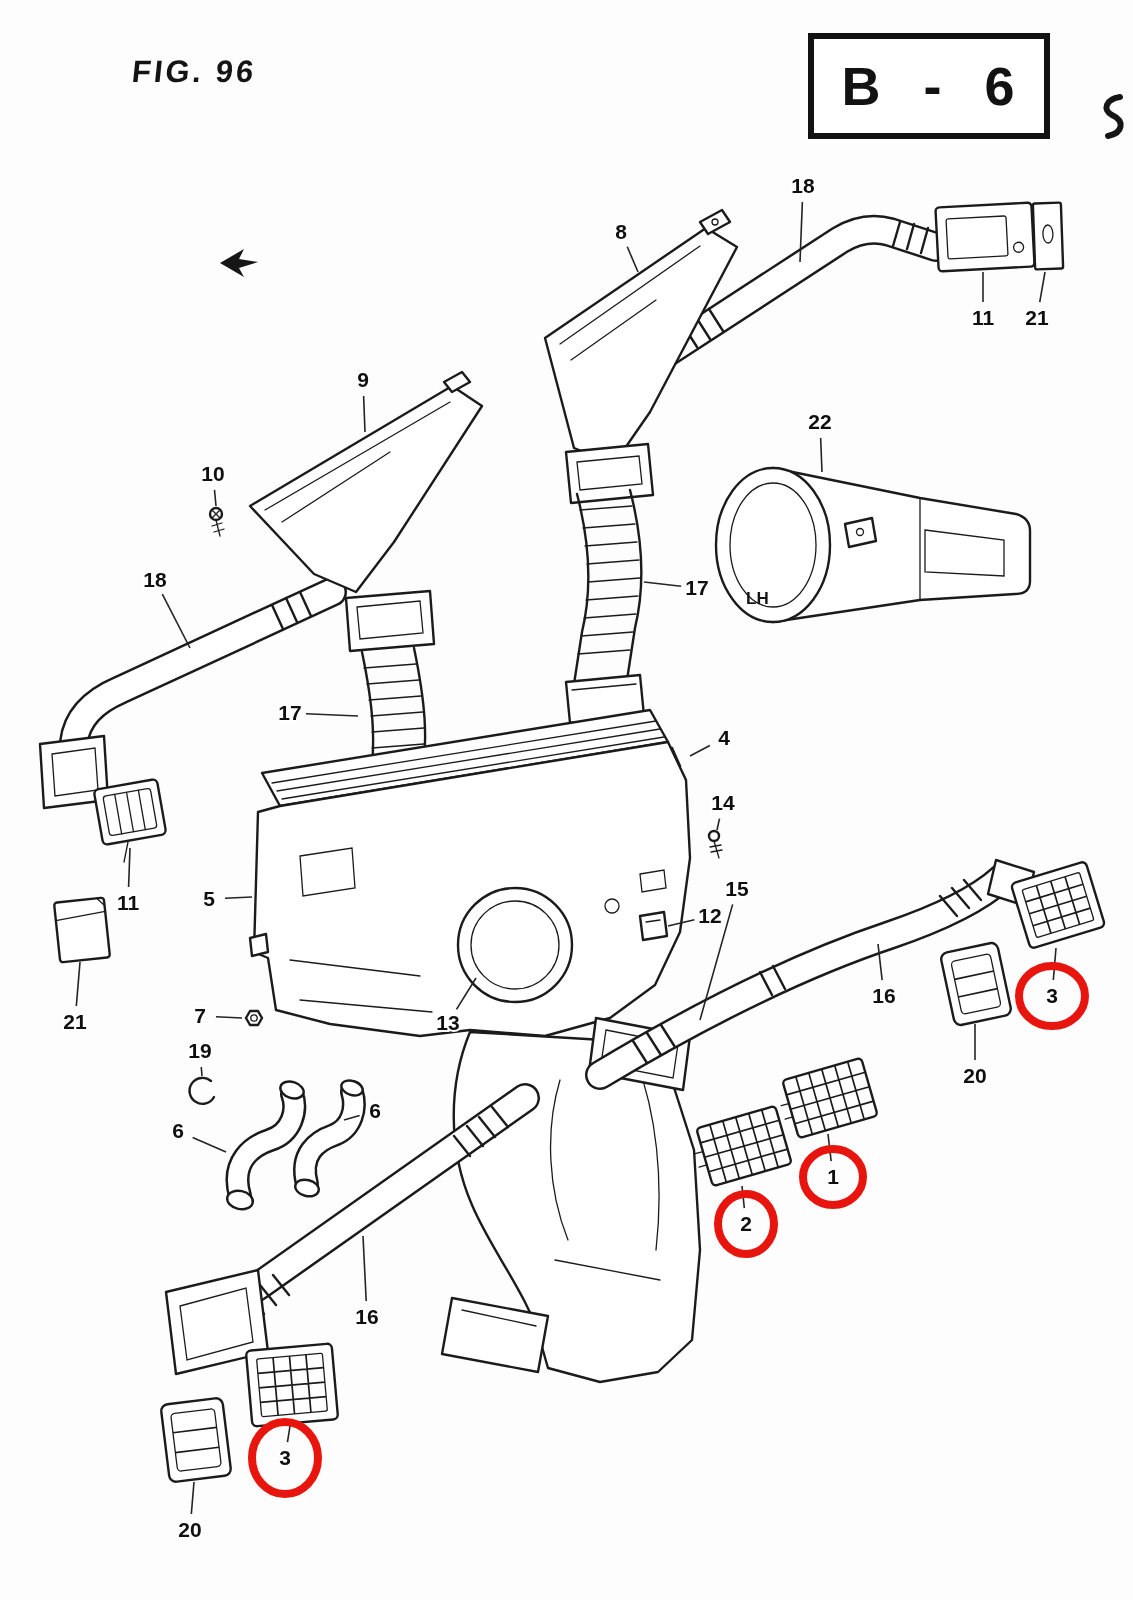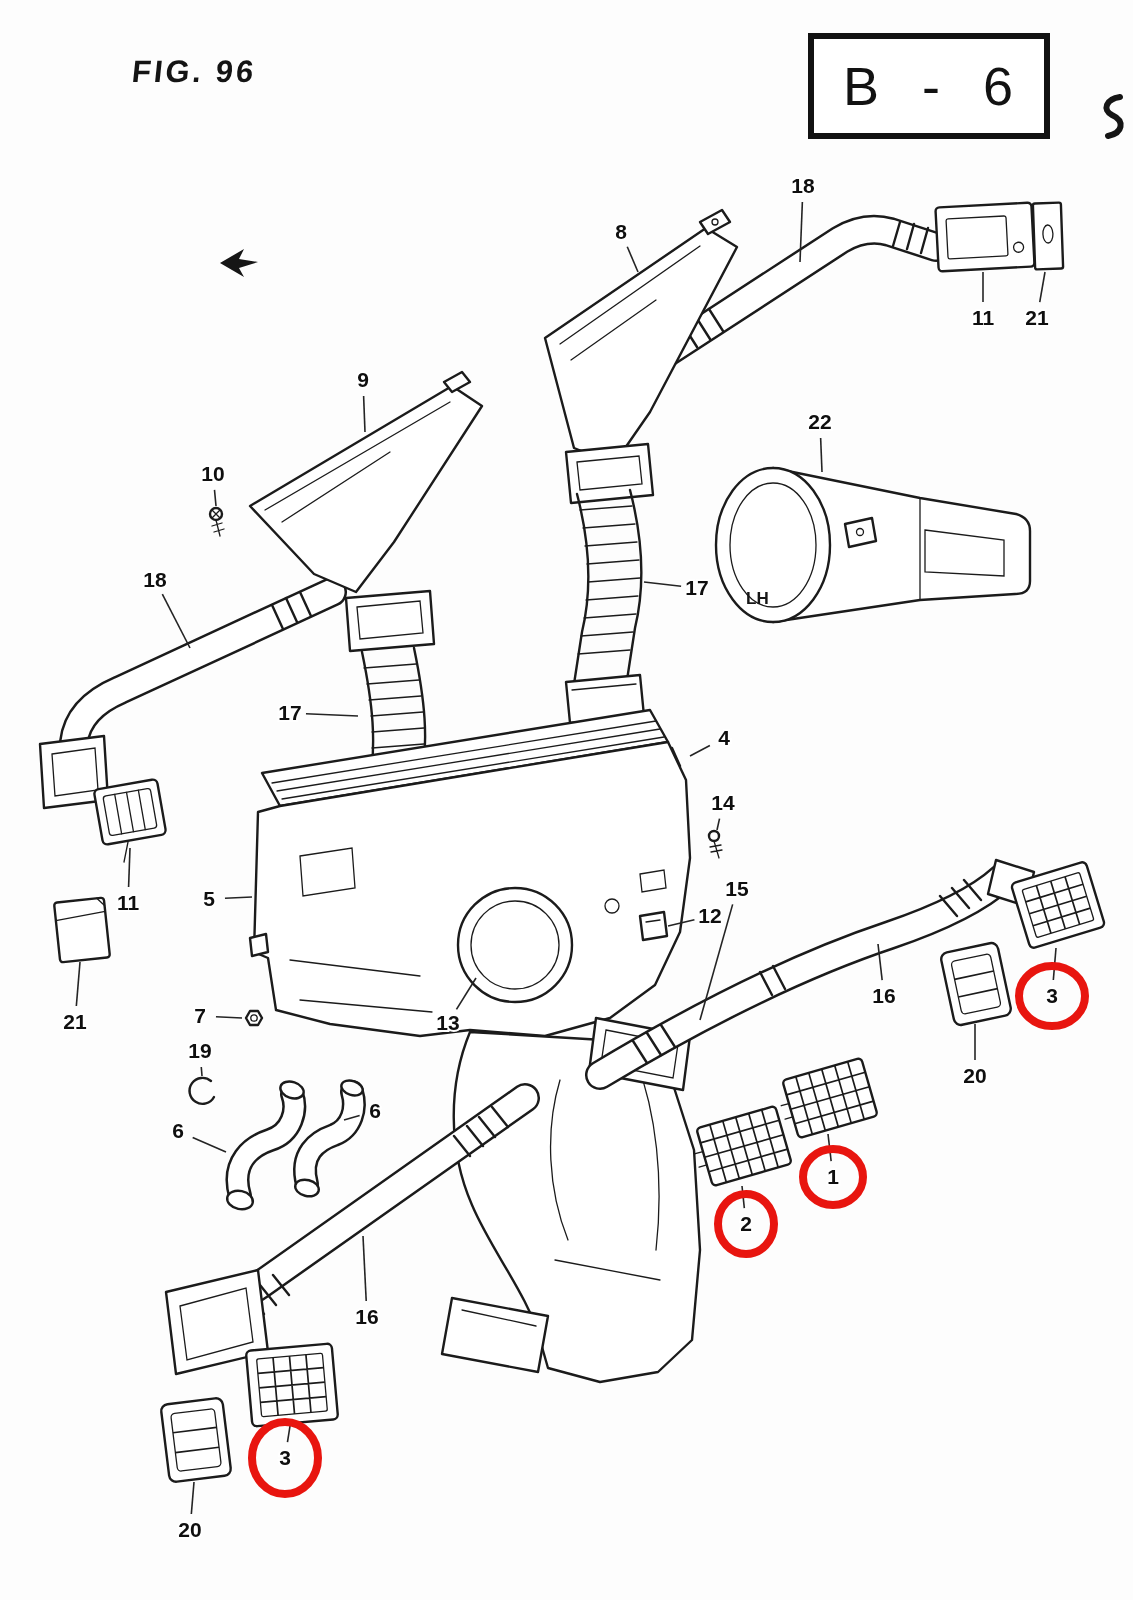--- a/index.html
+++ b/index.html
@@ -3,21 +3,21 @@
 <meta charset="utf-8">
 <style>
   html,body{margin:0;padding:0}
   body{width:1133px;height:1600px;background:#fdfdfd;position:relative;overflow:hidden;
        font-family:"Liberation Sans",sans-serif;color:#141414}
   .stage{position:absolute;inset:0}
   .fig-title{position:absolute;left:132px;top:54px;font-size:31px;font-weight:bold;
              letter-spacing:3px;transform:skewX(-6deg);color:#141414}
   .ref-box{position:absolute;left:808px;top:33px;width:230px;height:94px;border:6px solid #121212;
            display:flex;align-items:center;justify-content:center;background:#fff}
-  .ref-code{font-size:54px;font-weight:normal;letter-spacing:14px;padding-left:12px;color:#121212}
+  .ref-code{font-size:54px;font-weight:bold;letter-spacing:14px;padding-left:12px;color:#121212}
   svg.layer{position:absolute;left:0;top:0}
   #overlay{pointer-events:none}
   
   .ln{fill:none;stroke:#1b1b1b;stroke-width:2.4;stroke-linecap:round;stroke-linejoin:round}
   .lnw{fill:#ffffff;stroke:#1b1b1b;stroke-width:2.4;stroke-linejoin:round}
   .thin{fill:none;stroke:#1b1b1b;stroke-width:1.3;stroke-linecap:round}
   .g1{fill:none;stroke:#1b1b1b;stroke-width:1.7}
   .to{fill:none;stroke:#1b1b1b;stroke-width:30;stroke-linecap:round;stroke-linejoin:round}
   .ti{fill:none;stroke:#ffffff;stroke-width:25;stroke-linecap:round;stroke-linejoin:round}
   .so{fill:none;stroke:#1b1b1b;stroke-width:24;stroke-linecap:round;stroke-linejoin:round}

